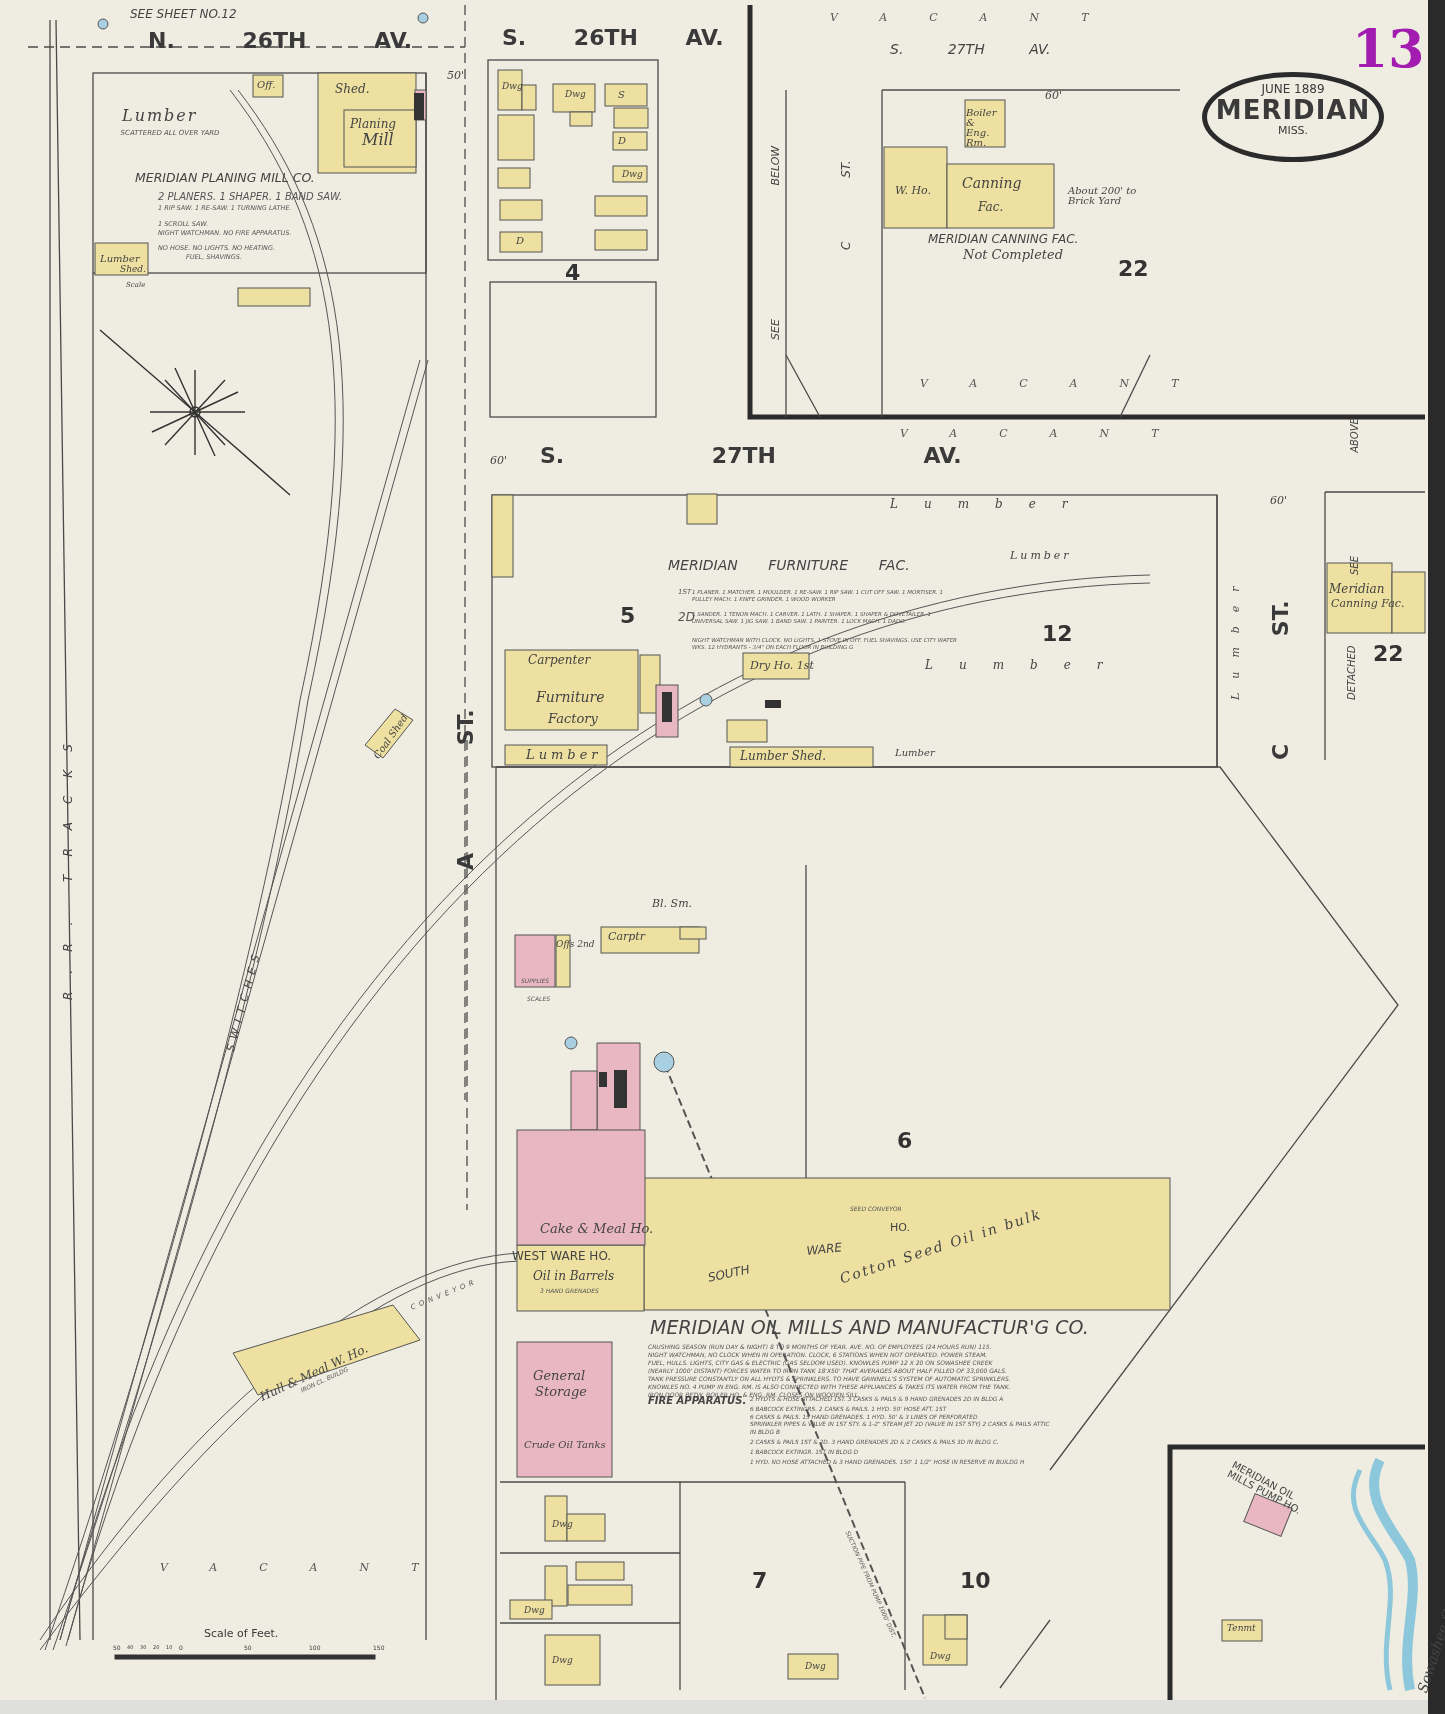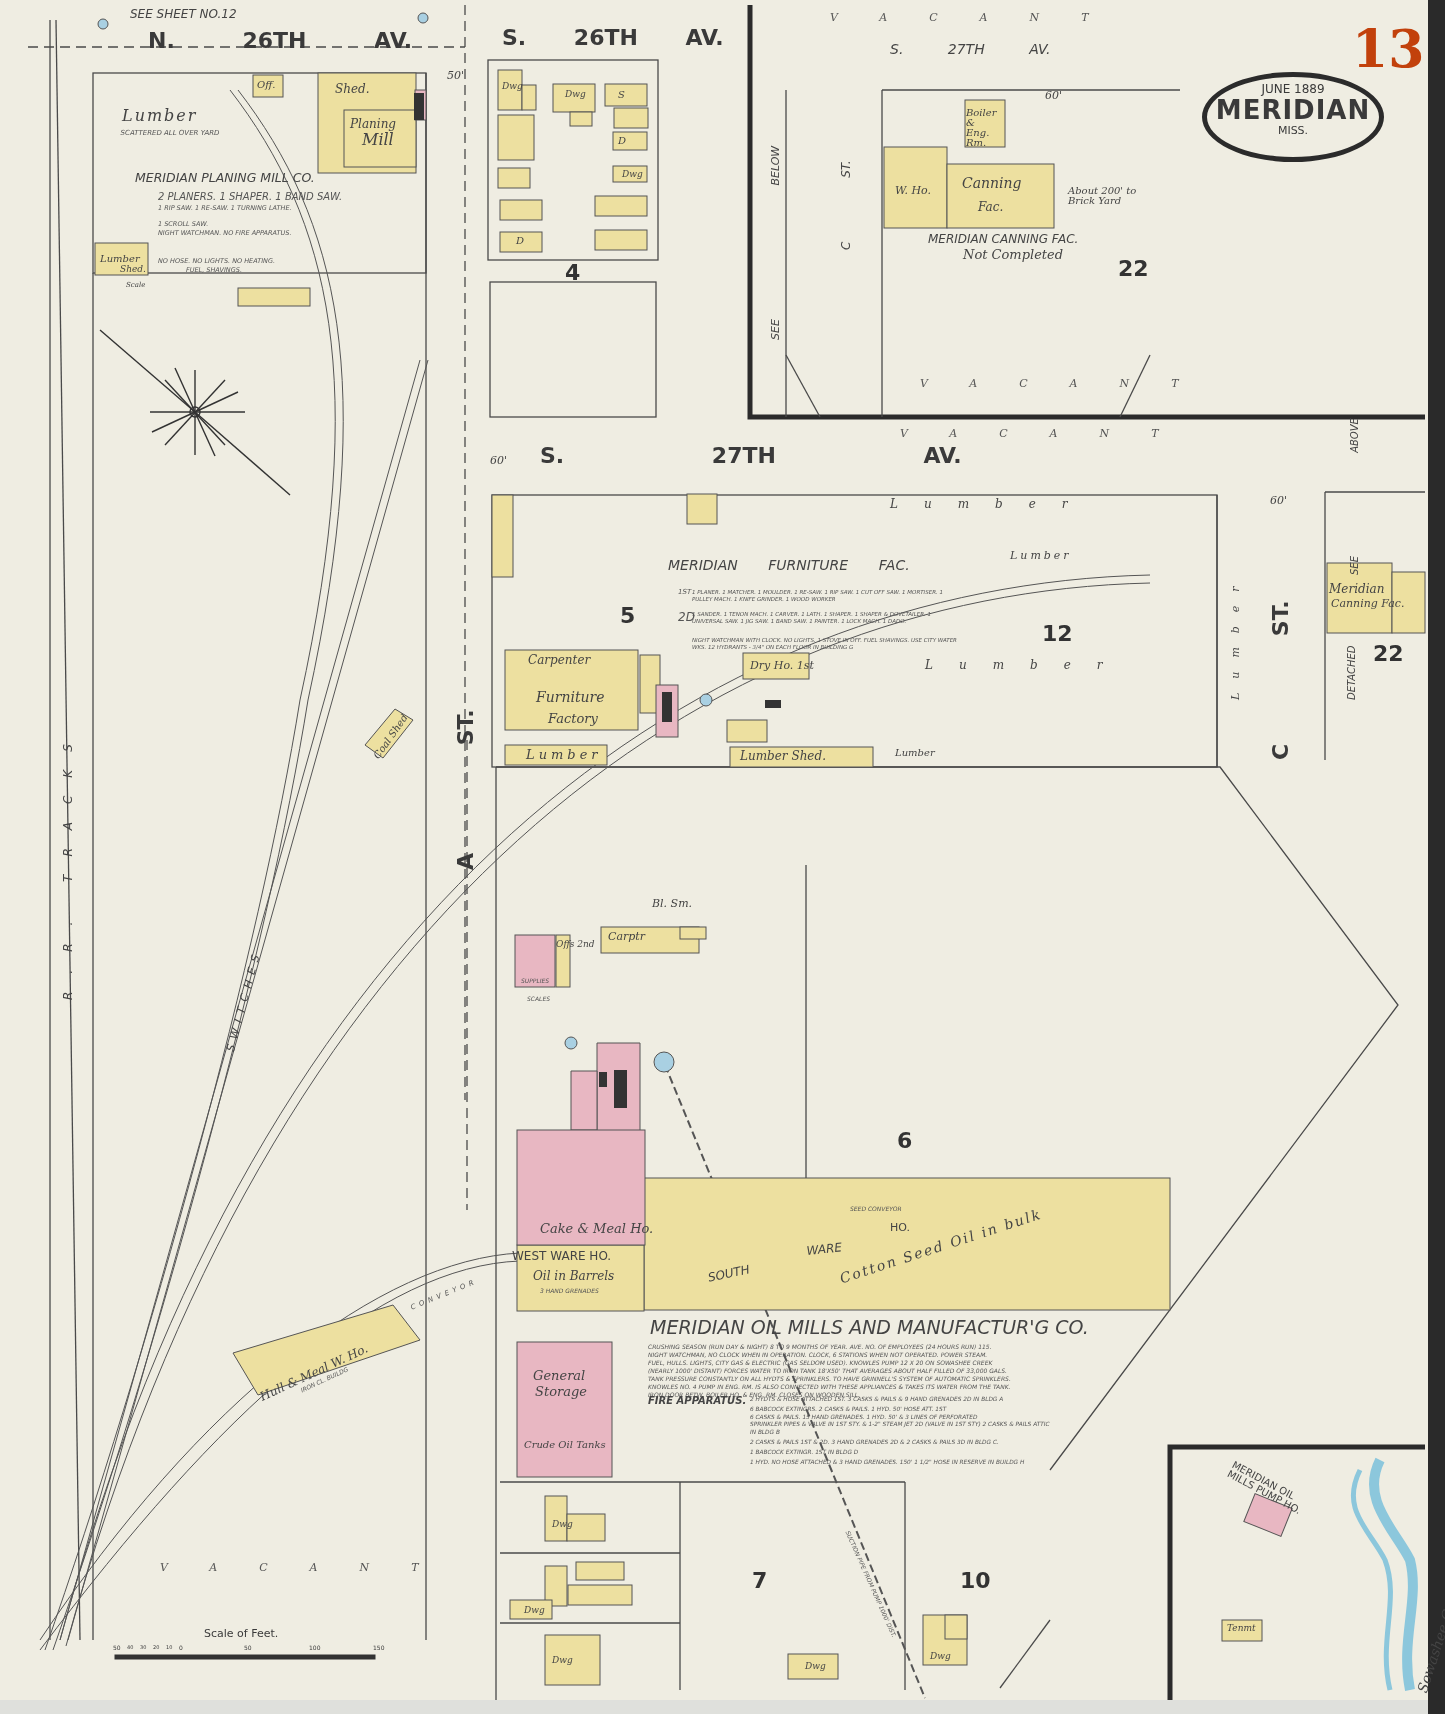--- a/index.html
+++ b/index.html
@@ -9,21 +9,21 @@
   #bottom{position:absolute;left:0;top:1700px;width:1428px;height:14px;background:#dfe0dc;}
   svg{position:absolute;left:0;top:0;}
   .lbl{position:absolute;white-space:nowrap;color:#3a3a3a;line-height:1;}
   .street{font-family:"DejaVu Sans",sans-serif;font-weight:bold;font-size:22px;color:#3a3a3a;}
   .block{font-family:"DejaVu Sans",sans-serif;font-weight:bold;font-size:22px;color:#333;}
   .script{font-family:"DejaVu Serif",serif;font-style:italic;color:#444;}
   .caps{font-family:"DejaVu Sans",sans-serif;font-style:italic;text-transform:uppercase;color:#444;}
   .tiny{font-family:"DejaVu Sans",sans-serif;font-style:italic;font-size:6.5px;color:#555;text-transform:uppercase;}
   .vac{font-family:"DejaVu Serif",serif;font-style:italic;font-size:11px;color:#555;letter-spacing:42px;}
   #cartouche{position:absolute;left:1202px;top:72px;width:172px;height:80px;border:5px solid #2b2b2b;border-radius:50%;text-align:center;}
-  #sheetno{position:absolute;left:1352px;top:18px;font-family:"DejaVu Serif",serif;font-weight:bold;font-size:52px;color:#c2410c;}
+  #sheetno{position:absolute;left:1352px;top:18px;font-family:"DejaVu Serif",serif;font-weight:bold;font-size:52px;color:#a21caf;}
 </style>
 </head>
 <body>
 
 <div id="sheet"></div>
 <div id="edge"></div>
 <div id="bottom"></div>
 
 <svg width="1445" height="1714">
   <g stroke="#4a4a4a" fill="none" stroke-width="1.3">
@@ -228,21 +228,21 @@
 <div class="lbl block" style="left:1118px;top:258px;">22</div>
 <div class="lbl block" style="left:1373px;top:643px;">22</div>
 
 <div class="lbl script" style="left:122px;top:108px;font-size:16px;letter-spacing:2px;">Lumber</div>
 <div class="lbl tiny" style="left:115px;top:130px;width:110px;white-space:normal;text-align:center;font-size:7px;">SCATTERED ALL OVER YARD</div>
 <div class="lbl caps" style="left:135px;top:172px;font-size:12.5px;">MERIDIAN PLANING MILL CO.</div>
 <div style="position:absolute;left:158px;top:192px;">
   <div class="lbl tiny" style="position:relative;font-size:10px;margin-bottom:3px;">2 PLANERS. 1 SHAPER. 1 BAND SAW.</div>
   <div class="lbl tiny" style="position:relative;font-size:6.5px;margin-bottom:9px;">1 RIP SAW. 1 RE-SAW. 1 TURNING LATHE.</div>
   <div class="lbl tiny" style="position:relative;font-size:6.5px;margin-bottom:3px;">1 SCROLL SAW.</div>
-  <div class="lbl tiny" style="position:relative;font-size:6.5px;margin-bottom:21px;">NIGHT WATCHMAN. NO FIRE APPARATUS.</div>
+  <div class="lbl tiny" style="position:relative;font-size:6.5px;margin-bottom:8px;">NIGHT WATCHMAN. NO FIRE APPARATUS.</div>
   <div class="lbl tiny" style="position:relative;font-size:6.5px;margin-bottom:3px;">NO HOSE. NO LIGHTS. NO HEATING.</div>
   <div class="lbl tiny" style="position:relative;font-size:6.5px;margin-left:28px;">FUEL, SHAVINGS.</div>
 </div>
 <div class="lbl script" style="left:257px;top:80px;font-size:10px;">Off.</div>
 <div class="lbl script" style="left:335px;top:83px;font-size:12px;">Shed.</div>
 <div class="lbl script" style="left:350px;top:118px;font-size:12px;">Planing</div>
 <div class="lbl script" style="left:362px;top:132px;font-size:16px;">Mill</div>
 <div class="lbl script" style="left:100px;top:254px;font-size:10px;">Lumber</div>
 <div class="lbl script" style="left:120px;top:265px;font-size:9px;">Shed.</div>
 <div class="lbl script" style="left:126px;top:282px;font-size:7px;">Scale</div>

